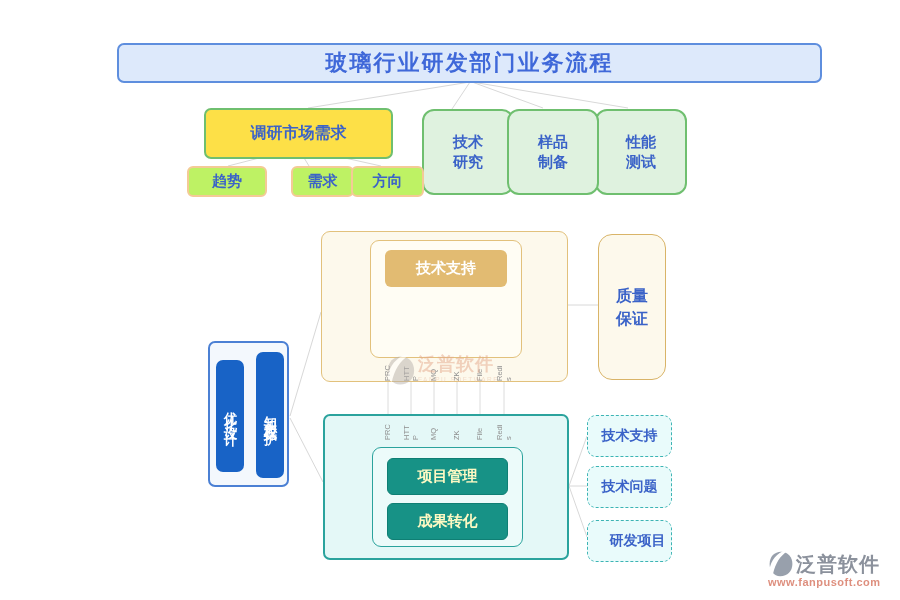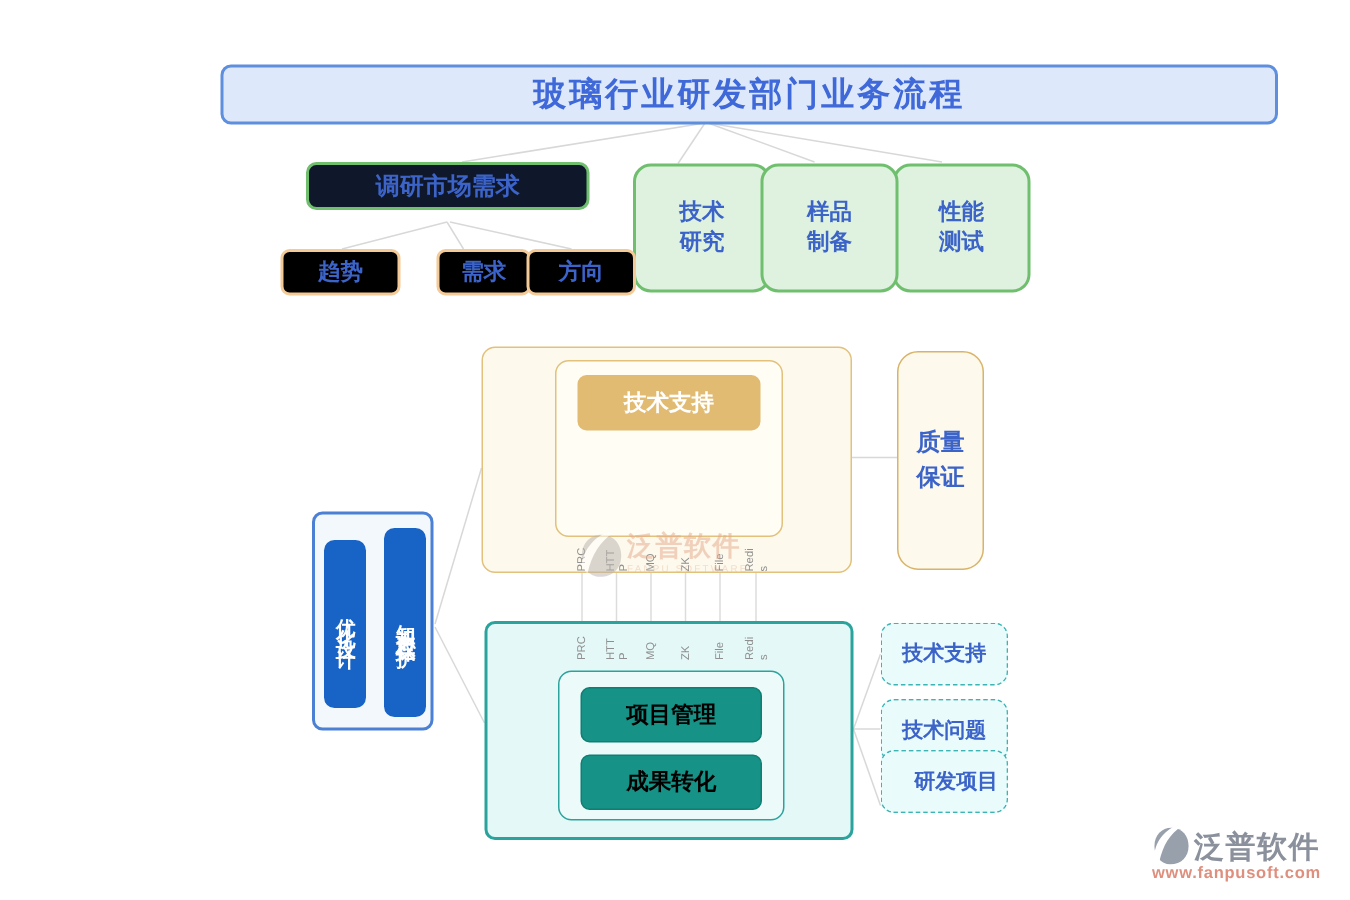--- a/index.html
+++ b/index.html
@@ -7,80 +7,80 @@
     position:relative; width:900px; height:600px; background:#ffffff;
     font-family:"Liberation Sans", sans-serif; overflow:hidden;
   }
   .abs { position:absolute; box-sizing:border-box; }
   svg.connectors { position:absolute; left:0; top:0; z-index:1; }
 
   
   .title-box {
     left:117px; top:43px; width:705px; height:40px; z-index:2;
     background:#dde9fb; border:2px solid #5e8ede; border-radius:7px;
-    display:flex; align-items:center; justify-content:center;margin-left:30px;
+    display:flex; align-items:center; justify-content:center;
   }
   .title-box span { font-size:22px; font-weight:bold; color:#3f68d9; letter-spacing:2px; }
 
   
   .bluetxt { color:#3b63c8; font-weight:bold; }
   .center { display:flex; align-items:center; justify-content:center; text-align:center; }
 
   
-  .market-box { left:204px; top:108px; width:189px; height:32px; z-index:2;
-    background:#0f172a; border:2px solid #6fbf6f; border-radius:7px; font-size:16px; }
+  .market-box { left:204px; top:108px; width:189px; height:51px; z-index:2;
+    background:#fde047; border:2px solid #6fbf6f; border-radius:7px; font-size:16px; }
   .tallgreen { width:92px; height:86px; top:109px; z-index:2;
     background:#dff2df; border:2px solid #6fbf6f; border-radius:12px; font-size:15px; }
   .tg1 { left:422px; } .tg2 { left:507px; } .tg3 { left:595px; }
   .tallgreen span { display:block; width:34px; line-height:1.35; }
 
   
   .smorange { top:166px; height:31px; z-index:2;
-    background:#000000; border:2px solid #f4ca96; border-radius:6px; font-size:15px; }
+    background:#bef264; border:2px solid #f4ca96; border-radius:6px; font-size:15px; }
   .so1 { left:187px; width:80px; } .so2 { left:291px; width:63px; } .so3 { left:351px; width:73px; }
 
   
   .orange-container { left:321px; top:231px; width:247px; height:151px; z-index:2;
     background:#fdf9ec; border:1.5px solid #e2c17c; border-radius:9px; }
   .orange-inner { left:370px; top:240px; width:152px; height:118px; z-index:2;
     background:#fffdf4; border:1px solid #e2c17c; border-radius:9px; }
   .goldbox { left:385px; width:122px; height:37px; z-index:3;
     background:#e2bb72; border-radius:6px; font-size:15px; color:#fff; font-weight:bold; }
   .gb1 { top:250px; } .gb2 { top:303px; }
 
-  .quality-box { left:598px; top:234px; width:58px; height:146px; z-index:2;
+  .quality-box { left:598px; top:234px; width:68px; height:146px; z-index:2;
     background:#fdf9ec; border:1.5px solid #d9b468; border-radius:14px; font-size:16px; }
   .quality-box span { display:block; width:36px; line-height:1.45; }
 
   
   .teal-container { left:323px; top:414px; width:246px; height:146px; z-index:2;
     background:#e4f8f7; border:2px solid #2ba39d; border-radius:7px; }
   .teal-inner { left:372px; top:447px; width:151px; height:100px; z-index:2;
     background:#ecfbfa; border:1.5px solid #2ba39d; border-radius:9px; }
   .tealbox { left:387px; width:121px; height:37px; z-index:3;
     background:#179286; border:1px solid #0f7f74; border-radius:6px;
-    font-size:15px; color:#000000; font-weight:bold; }
+    font-size:15px; color:#fef9c3; font-weight:bold; }
   .tb1 { top:458px; } .tb2 { top:503px; }
 
   
   .blue-container { left:208px; top:341px; width:81px; height:146px; z-index:2;
     background:#f3f8fd; border:2px solid #4b80d4; border-radius:7px; }
   .vbluebox { width:28px; z-index:3; background:#1863c6; border-radius:7px;
     color:#fff; font-weight:bold; font-size:13px;
     display:flex; align-items:center; justify-content:center; }
   .vb1 { left:216px; top:360px; height:112px; }
   .vb2 { left:256px; top:352px; height:126px; }
   .vtext { writing-mode:vertical-rl; text-orientation:upright; }
   .vb1 .vtext { letter-spacing:7px; }
   .vb2 .vtext { letter-spacing:3px; }
 
   
   .dashedbox { left:587px; width:85px; height:42px; z-index:2;
     background:#e9fbfb; border:1.5px dashed #3db4b4; border-radius:9px; font-size:14px; }
-  .db1 { top:415px; } .db2 { top:466px; } .db3 { top:500px;padding-left:16px; }
+  .db1 { top:415px; } .db2 { top:466px; } .db3 { top:520px;padding-left:16px; }
 
   
   .mw { position:absolute; z-index:4; width:17px; font-size:7.5px; line-height:1.15;
     color:#8f8f8f; transform:rotate(-90deg); transform-origin:top left;
     word-break:break-all; text-align:left; }
   .r1 { top:381px; } .r2 { top:440px; }
   .c1 { left:384px; } .c2 { left:403px; } .c3 { left:430px; }
   .c4 { left:453px; } .c5 { left:476px; } .c6 { left:496px; }
 
   

